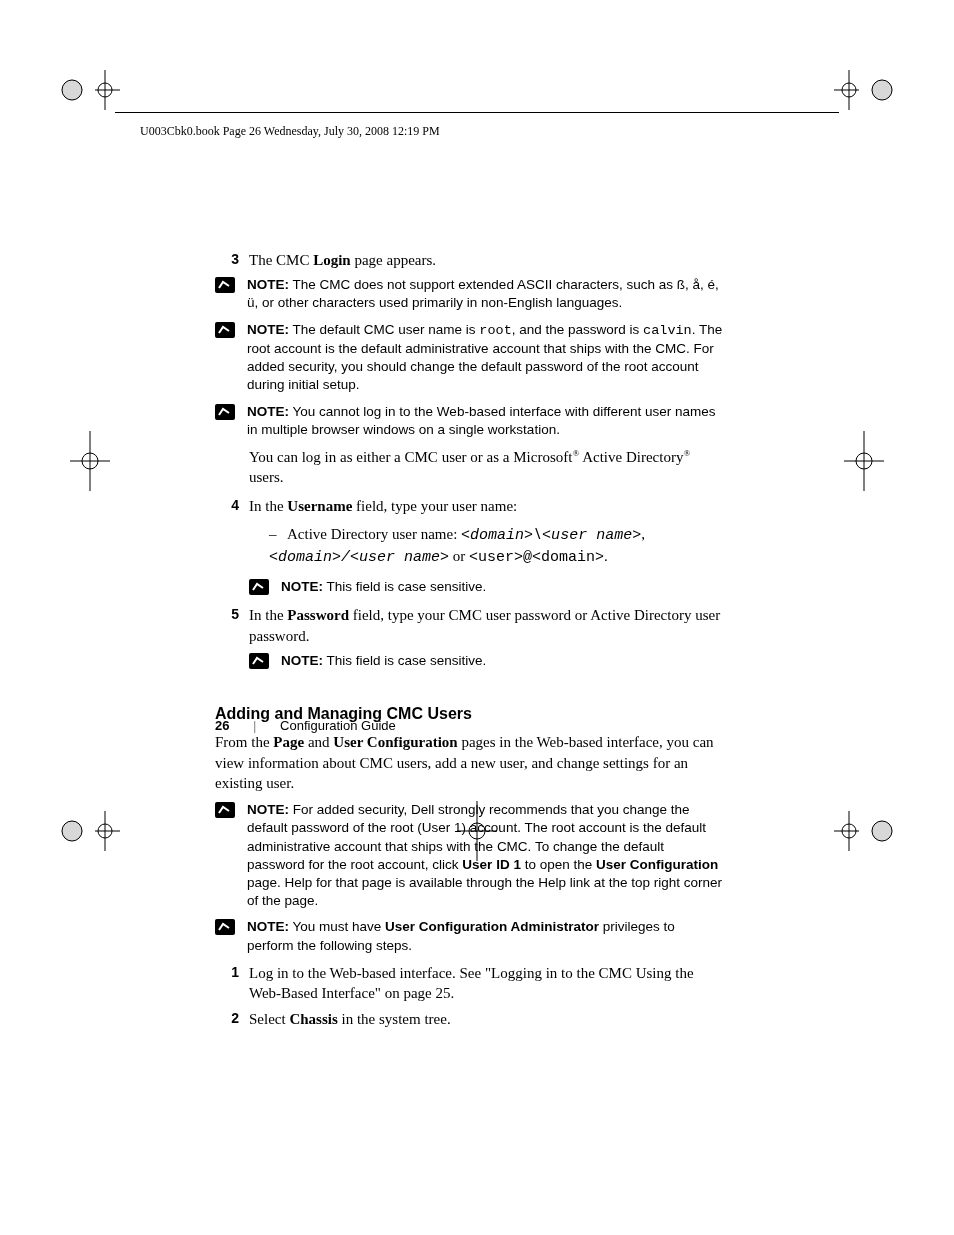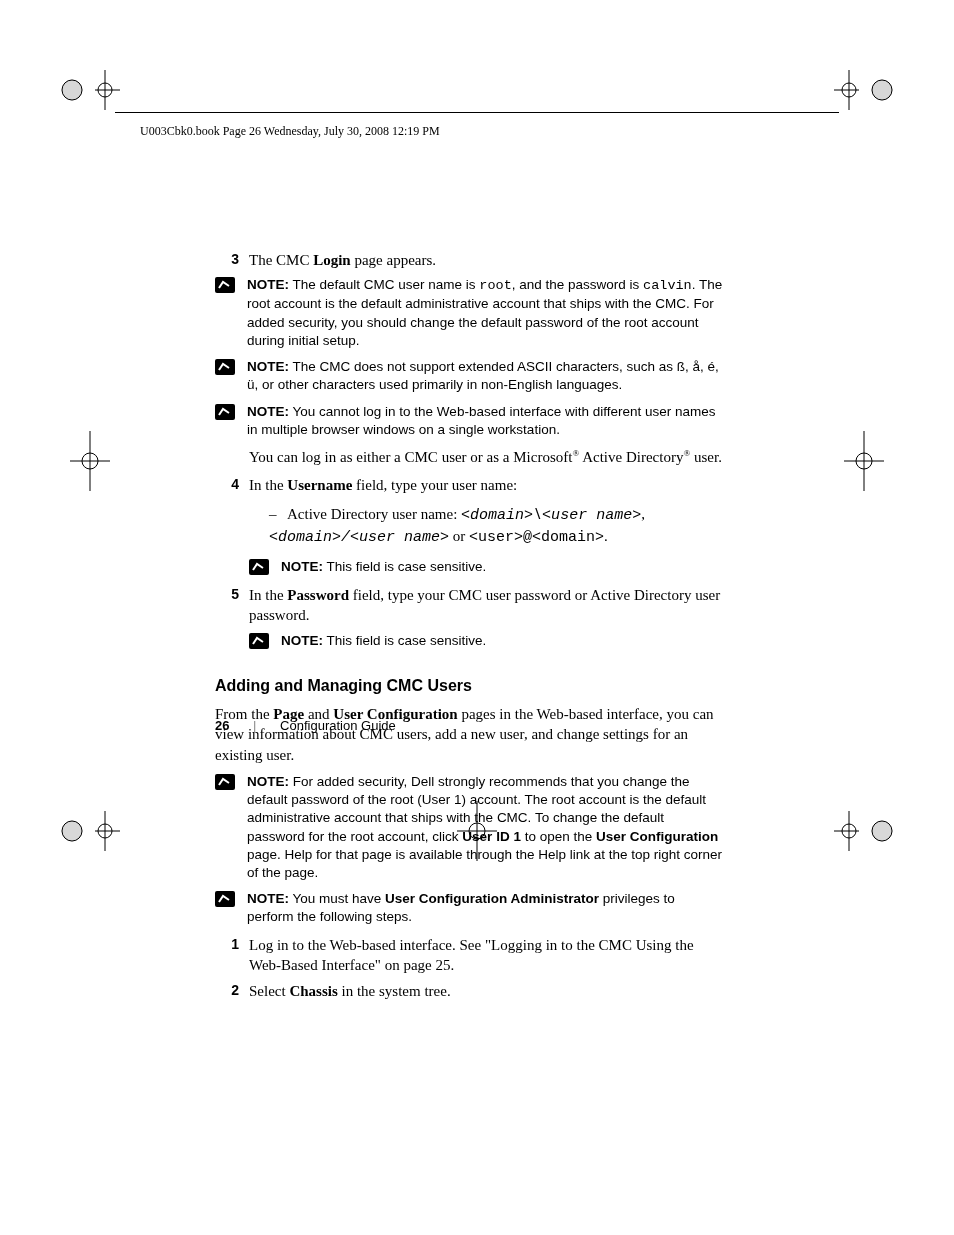--- a/index.html
+++ b/index.html
@@ -103,21 +103,21 @@
   }
   .sub-ul li::before {
     content: "–";
     display: inline-block;
     width: 18px;
   }
   .heading {
     font-family: Arial, Helvetica, sans-serif;
     font-weight: bold;
     font-size: 16px;
-    margin: 24px 0 8px 0;
+    margin: 32px 0 8px 0;
   }
   .para {
     font-family: Georgia, serif;
     margin: 0 0 8px 0;
   }
   .footer {
     position: absolute;
     bottom: 188px;
     left: 215px;
     font-family: Arial, Helvetica, sans-serif;
@@ -220,50 +220,50 @@
     </div>
 
     <div class="note">
       <div class="note-icon">
         <svg width="20" height="16">
             <rect x="0" y="0" width="20" height="16" rx="2" fill="#000"></rect>
             <path d="M4 11 L8 5 L14 9" stroke="#fff" stroke-width="2" fill="none"></path>
           </svg>
       </div>
       <div class="note-body">
+        <span class="note-label">NOTE:</span><span> The CMC does not support extended ASCII characters, such as ß, å, é, ü, or other characters used primarily in non-English languages.</span>
+      </div>
+    </div>
+
+    <div class="note">
+      <div class="note-icon">
+        <svg width="20" height="16">
+            <rect x="0" y="0" width="20" height="16" rx="2" fill="#000"></rect>
+            <path d="M4 11 L8 5 L14 9" stroke="#fff" stroke-width="2" fill="none"></path>
+          </svg>
+      </div>
+      <div class="note-body">
         <span class="note-label">NOTE:</span><span> The default CMC user name is </span><span class="mono">root</span><span>, and the password is </span><span class="mono">calvin</span><span>. The root account is the default administrative account that ships with the CMC. For added security, you should change the default password of the root account during initial setup.</span>
       </div>
     </div>
 
     <div class="note">
       <div class="note-icon">
         <svg width="20" height="16">
             <rect x="0" y="0" width="20" height="16" rx="2" fill="#000"></rect>
             <path d="M4 11 L8 5 L14 9" stroke="#fff" stroke-width="2" fill="none"></path>
           </svg>
       </div>
       <div class="note-body">
-        <span class="note-label">NOTE:</span><span> The CMC does not support extended ASCII characters, such as ß, å, é, ü, or other characters used primarily in non-English languages.</span>
-      </div>
-    </div>
-
-    <div class="note">
-      <div class="note-icon">
-        <svg width="20" height="16">
-            <rect x="0" y="0" width="20" height="16" rx="2" fill="#000"></rect>
-            <path d="M4 11 L8 5 L14 9" stroke="#fff" stroke-width="2" fill="none"></path>
-          </svg>
-      </div>
-      <div class="note-body">
         <span class="note-label">NOTE:</span><span> You cannot log in to the Web-based interface with different user names in multiple browser windows on a single workstation.</span>
       </div>
     </div>
 
     <p class="para indent34">
-      <span>You can log in as either a CMC user or as a Microsoft</span><sup class="reg">®</sup><span> Active Directory</span><sup class="reg">®</sup><span> user.</span>
+      <span>You can log in as either a CMC user or as a Microsoft</span><sup class="reg">®</sup><span> Active Directory</span><sup class="reg">®</sup><span> users.</span>
     </p>
 
     <div class="step">
       <div class="step-num">4</div>
       <div class="step-body serif-body">
         <p><span>In the </span><span class="bold">Username</span><span> field, type your user name:</span></p>
         <ul class="sub-ul">
           <li><span>Active Directory user name: </span><span class="italicmono">&lt;domain&gt;\&lt;user name&gt;</span><span>, </span><span class="italicmono">&lt;domain&gt;/&lt;user name&gt;</span><span> or </span><span class="mono">&lt;user&gt;@&lt;domain&gt;</span><span>.</span></li>
         </ul>
       </div>

